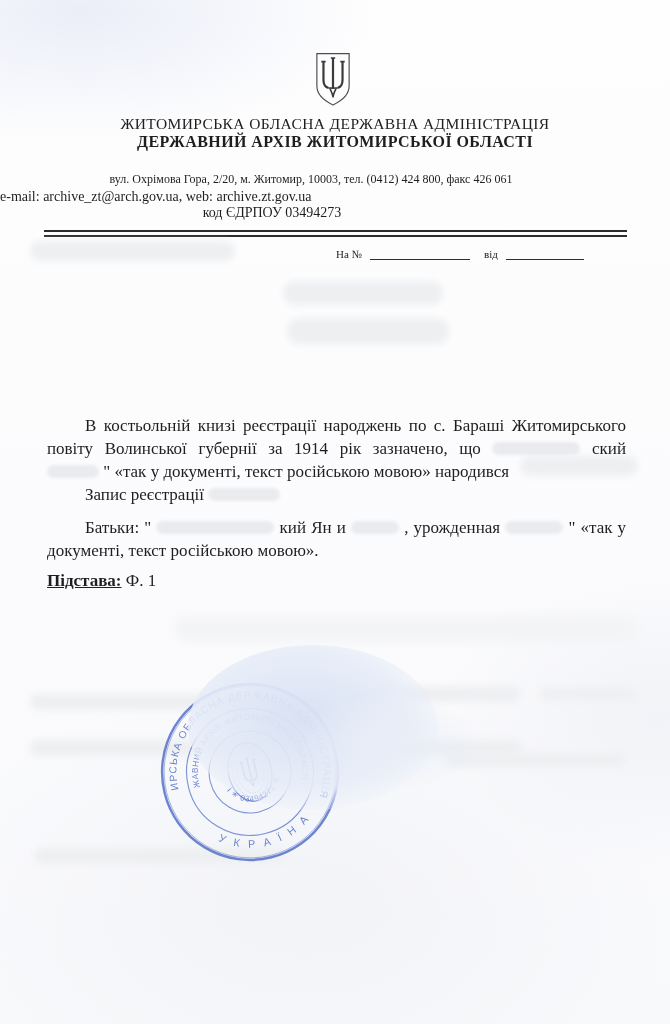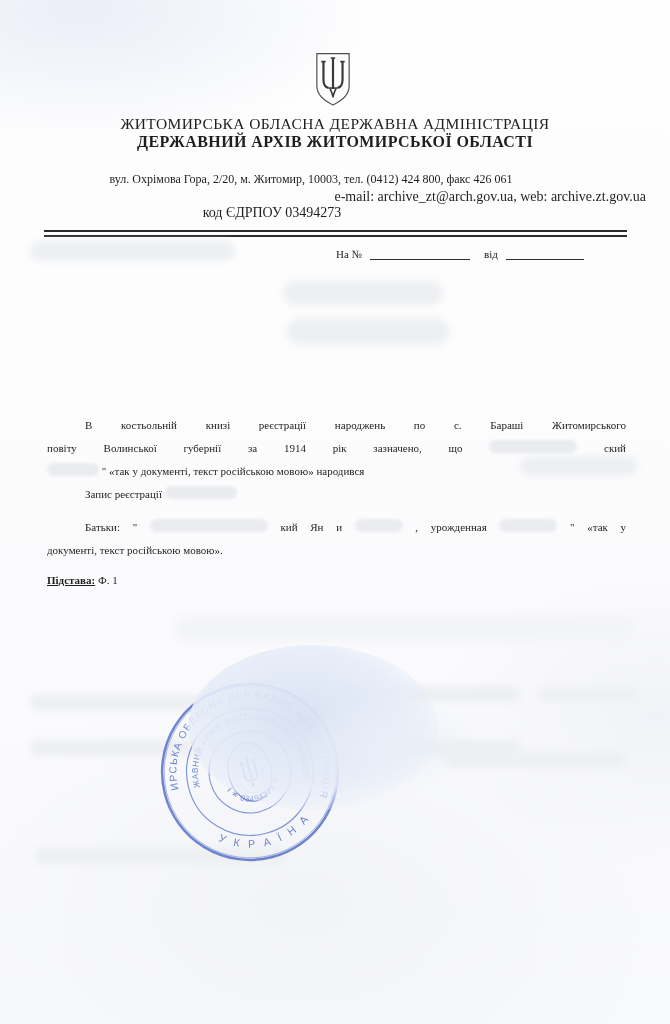--- a/index.html
+++ b/index.html
@@ -16,31 +16,31 @@
       radial-gradient(ellipse 500px 300px at 45% 88%, rgba(214,219,231,.20), transparent 75%),
       radial-gradient(ellipse 300px 200px at 98% 70%, rgba(214,219,231,.25), transparent 75%),
       linear-gradient(#fefefe,#fbfbfd 60%,#f8f9fb);
   }
   .abs{position:absolute;}
   
   .emblem{left:311px;top:50px;width:44px;height:60px;}
   .org1{left:0;top:115px;width:670px;text-align:center;font-size:15.5px;letter-spacing:.4px;}
   .org2{left:0;top:133px;width:670px;text-align:center;font-size:16px;font-weight:bold;letter-spacing:.4px;}
   .addr{left:0;top:172px;width:622px;text-align:center;font-size:12px;}
-  .mail{left:0;top:189px;width:646px;text-align:right;font-size:14px;}
+  .mail{left:0;top:189px;width:646px;text-align:left;font-size:14px;}
   .edrp{left:0;top:205px;width:544px;text-align:center;font-size:14px;}
   .rule{left:44px;top:230px;width:583px;height:3px;border-top:2.2px solid #2b2b2b;border-bottom:2px solid #2b2b2b;}
   .refline{left:336px;top:243px;width:278px;display:flex;align-items:flex-end;font-size:11px;}
   .refline .lbl{white-space:nowrap;}
   .uline{display:inline-block;border-bottom:1.4px solid #2e2e2e;height:16px;}
   .ul1{width:100px;margin-left:8px;margin-right:14px;}
   .ul2{width:78px;margin-left:8px;}
   
   .title{left:47px;top:374px;font-size:15.5px;font-weight:bold;letter-spacing:.6px;}
-  .bodytxt{left:47px;top:414px;width:579px;font-size:11px;line-height:23px;}
+  .bodytxt{left:47px;top:414px;width:579px;font-size:17px;line-height:23px;}
   .jl{text-align:justify;text-align-last:justify;}
   .ind{text-indent:38px;}
   .pad{padding-left:38px;}
   .gap10{margin-top:10px;}
   .gap13{margin-top:7px;}
   .basis-label{font-weight:bold;text-decoration:underline;}
   
   .redact{display:inline-block;height:13px;border-radius:7px;background:#e9ebee;filter:blur(1.4px);transform:translateY(1px);}
   .rw118{width:118px;}.rw88{width:88px;}.rw80{width:80px;}.rw72{width:72px;}
   .rw58{width:58px;}.rw52{width:52px;}.rw48{width:48px;}

